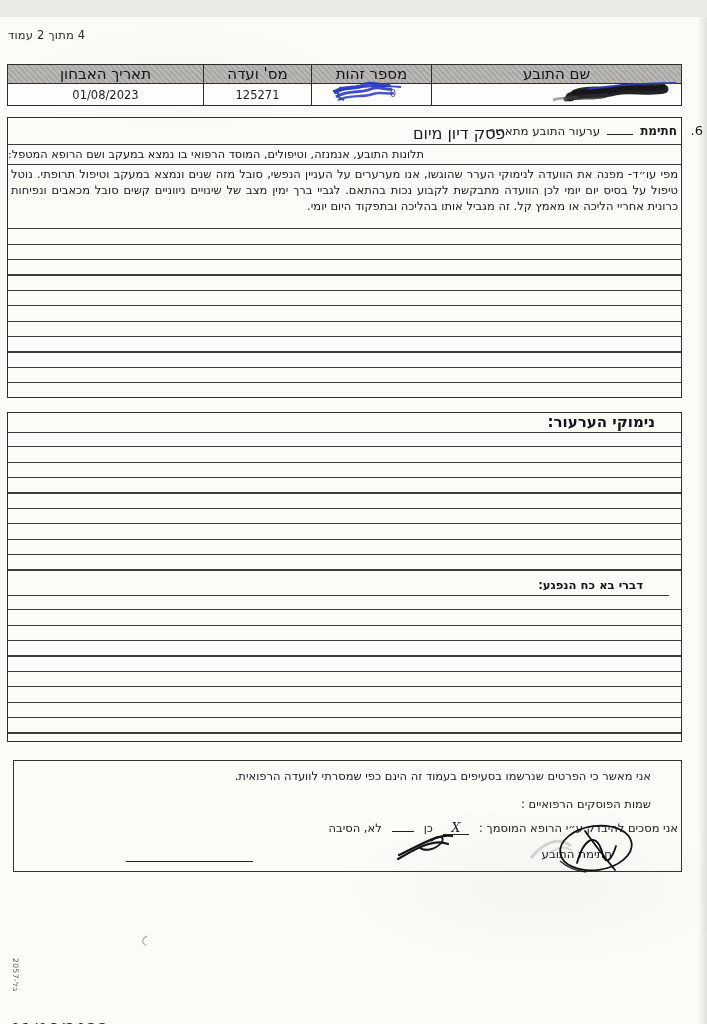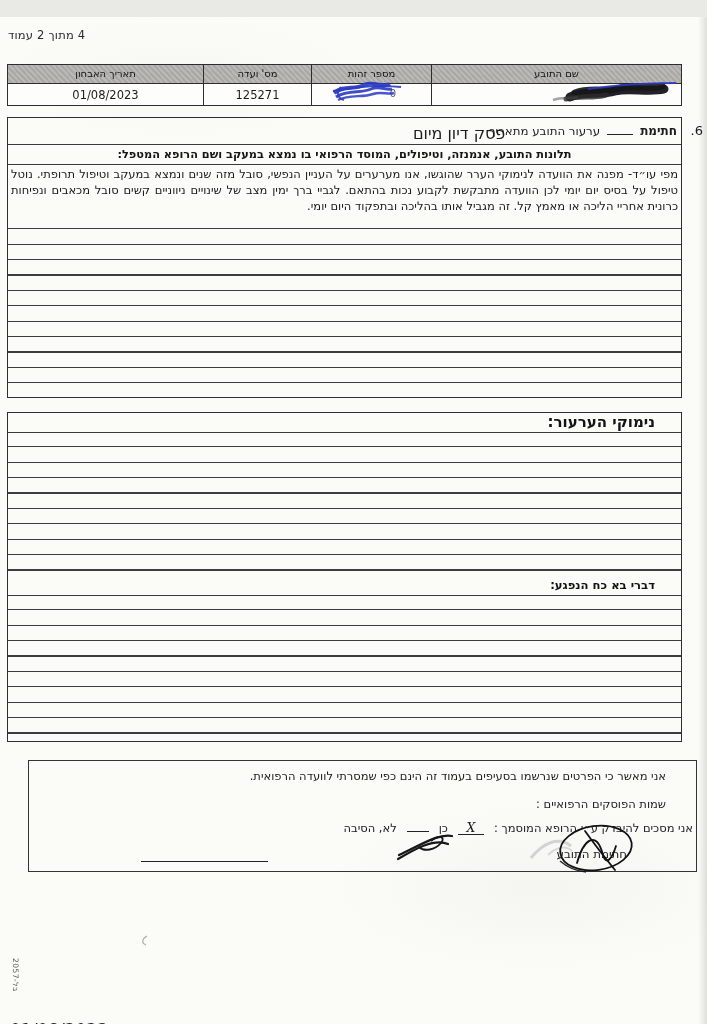--- a/index.html
+++ b/index.html
@@ -13,43 +13,43 @@
   .edge-right{position:absolute;right:0;top:0;width:9px;height:100%;
     background:linear-gradient(to right, rgba(0,0,0,0), rgba(110,110,105,0.20));}
   
   .page-label{position:absolute;left:8px;top:11px;direction:ltr;font-size:11.5px;color:#2a2a2c;letter-spacing:0.2px;}
   .page-label bdi{unicode-bidi:isolate;}
   
   .ctable{position:absolute;left:7px;top:47px;width:673px;border:1.6px solid #2d2d2d;direction:rtl;}
   .trow{display:flex;direction:rtl;}
   .tcell{box-sizing:border-box;border-left:1.4px solid #2d2d2d;text-align:center;overflow:hidden;position:relative;}
   .tcell:last-child{border-left:none;}
-  .th{height:18px;line-height:18px;font-size:10px;color:#141414;
+  .th{height:18px;line-height:18px;font-size:15px;color:#141414;
       background:#b3b1ad;background-image:repeating-linear-gradient(47deg, rgba(255,255,255,0.10) 0 2px, rgba(0,0,0,0.05) 2px 4px);}
   .td{height:22px;line-height:22px;font-size:11.5px;background:#fdfdfc;border-top:1.4px solid #2d2d2d;}
   .c-name{width:250px;} .c-id{width:120px;} .c-com{width:108px;} .c-date{flex:1;}
   .section-number{position:absolute;left:null;right:4px;top:106px;font-size:13px;color:#1a1a1c;}
   
   .boxA{position:absolute;left:7px;top:100px;width:675px;height:281px;border:1.5px solid #2e2e2e;box-sizing:border-box;}
   .rowline{position:relative;height:26px;border-bottom:1.2px solid #3a3a3a;font-size:11.8px;}
   .rowline .right-group{position:absolute;right:4px;top:5px;display:flex;align-items:baseline;gap:7px;direction:rtl;}
   .appellant{font-weight:bold;font-size:12px;}
   .blank{display:inline-block;width:26px;border-bottom:1.3px solid #222;height:11px;}
   .verdict{position:absolute;left:405px;top:6px;font-size:16px;}
-  .boldhead{height:19px;line-height:19px;border-bottom:1.2px solid #3a3a3a;text-align:center;font-weight:bold;font-size:11.3px;color:#151517;}
+  .boldhead{height:19px;line-height:19px;border-bottom:1.2px solid #3a3a3a;text-align:left;font-weight:normal;font-size:11.3px;color:#151517;}
   .para{padding:2px 3px 0 3px;font-size:11.5px;line-height:15.8px;text-align:justify;color:#19191b;height:49px;}
   .rules{position:absolute;left:0;right:0;
     background-image:repeating-linear-gradient(to bottom, rgba(0,0,0,0) 0px, rgba(0,0,0,0) 14.2px, #3d3d3d 14.2px, #3d3d3d 15.4px);}
   .rulesA{top:96px;bottom:0;}
   .boxB{position:absolute;left:7px;top:395px;width:675px;height:330px;border:1.5px solid #2e2e2e;box-sizing:border-box;}
   .subhead{height:19px;line-height:18px;border-bottom:1.2px solid #3a3a3a;font-weight:bold;font-size:15px;padding-right:26px;color:#131315;}
   .rulesB1{top:19px;height:145px;}
-  .midlabel{position:absolute;left:0;right:0;top:164px;height:18px;line-height:17px;border-bottom:1.2px solid #3a3a3a;font-weight:bold;font-size:11.6px;padding-right:26px;color:#131315;}
+  .midlabel{position:absolute;left:0;right:12px;top:164px;height:18px;line-height:17px;border-bottom:1.2px solid #3a3a3a;font-weight:bold;font-size:11.6px;padding-right:26px;color:#131315;}
   .rulesB2{top:182px;bottom:0;}
-  .boxC{position:absolute;left:28px;top:743px;width:669px;height:112px;border:1.5px solid #333;box-sizing:border-box;font-size:11.5px;}
+  .boxC{position:absolute;left:13px;top:743px;width:669px;height:112px;border:1.5px solid #333;box-sizing:border-box;font-size:11.5px;}
   .cline{position:absolute;right:0;left:0;direction:rtl;}
   .cl1{top:8px;padding-right:30px;}
   .cl2{top:36px;padding-right:30px;}
   .cl3{top:59px;padding-right:3px;display:flex;direction:rtl;align-items:baseline;gap:10px;}
   .xslot{display:inline-block;min-width:26px;border-bottom:1.3px solid #222;text-align:center;
          font-family:"DejaVu Serif",serif;font-style:italic;font-size:12.5px;line-height:12px;}
   .noslot{display:inline-block;width:22px;border-bottom:1.3px solid #222;height:11px;}
   .cl4{top:84px;height:20px;}
   .sig-label{position:absolute;right:69px;top:2px;font-size:11.8px;}
   .sig-line{position:absolute;left:112px;width:127px;top:16px;border-bottom:1.4px solid #222;}

